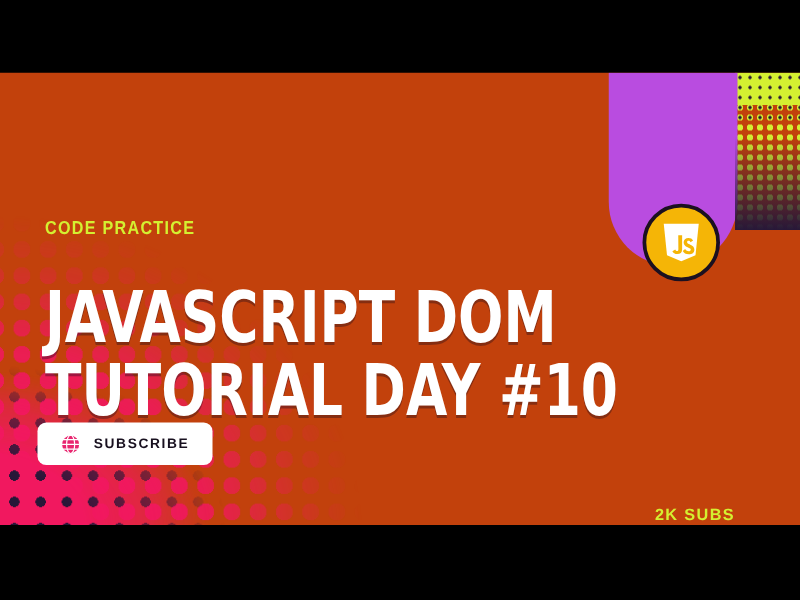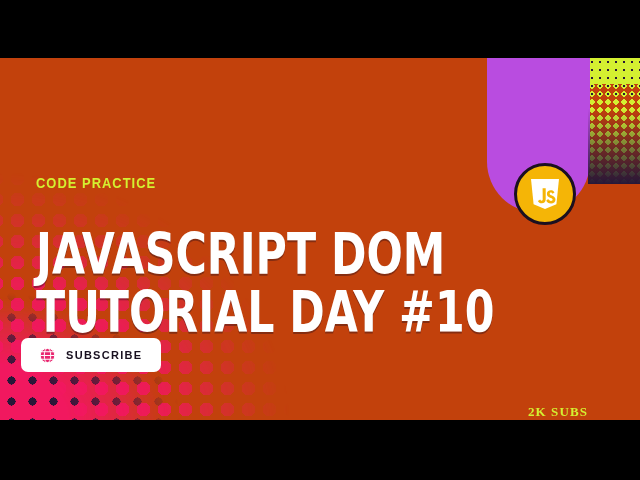--- a/index.html
+++ b/index.html
@@ -160,28 +160,28 @@
     text-shadow:0 2px 0 rgba(20,8,30,.35);
   }
   .subs {
     position:absolute;
     right:52px; top:346px;
     z-index:20;
     color:#d4f031;
     font-size:13px;
     font-weight:700;
     letter-spacing:1.1px;
-    font-family:Liberation Serif, serif;
+    font-family:Liberation Sans, sans-serif;
     white-space:nowrap;
   }
 
   
   .cta-row {
     position:absolute;
-    left:21px; top:280px;
+    left:30px; top:280px;
     z-index:25;
     display:flex;
     align-items:center;
     gap:18px;
   }
   .btn {
     display:flex; align-items:center; gap:10px;
     height:34px;
     border-radius:7px;
     padding:0 18px;

